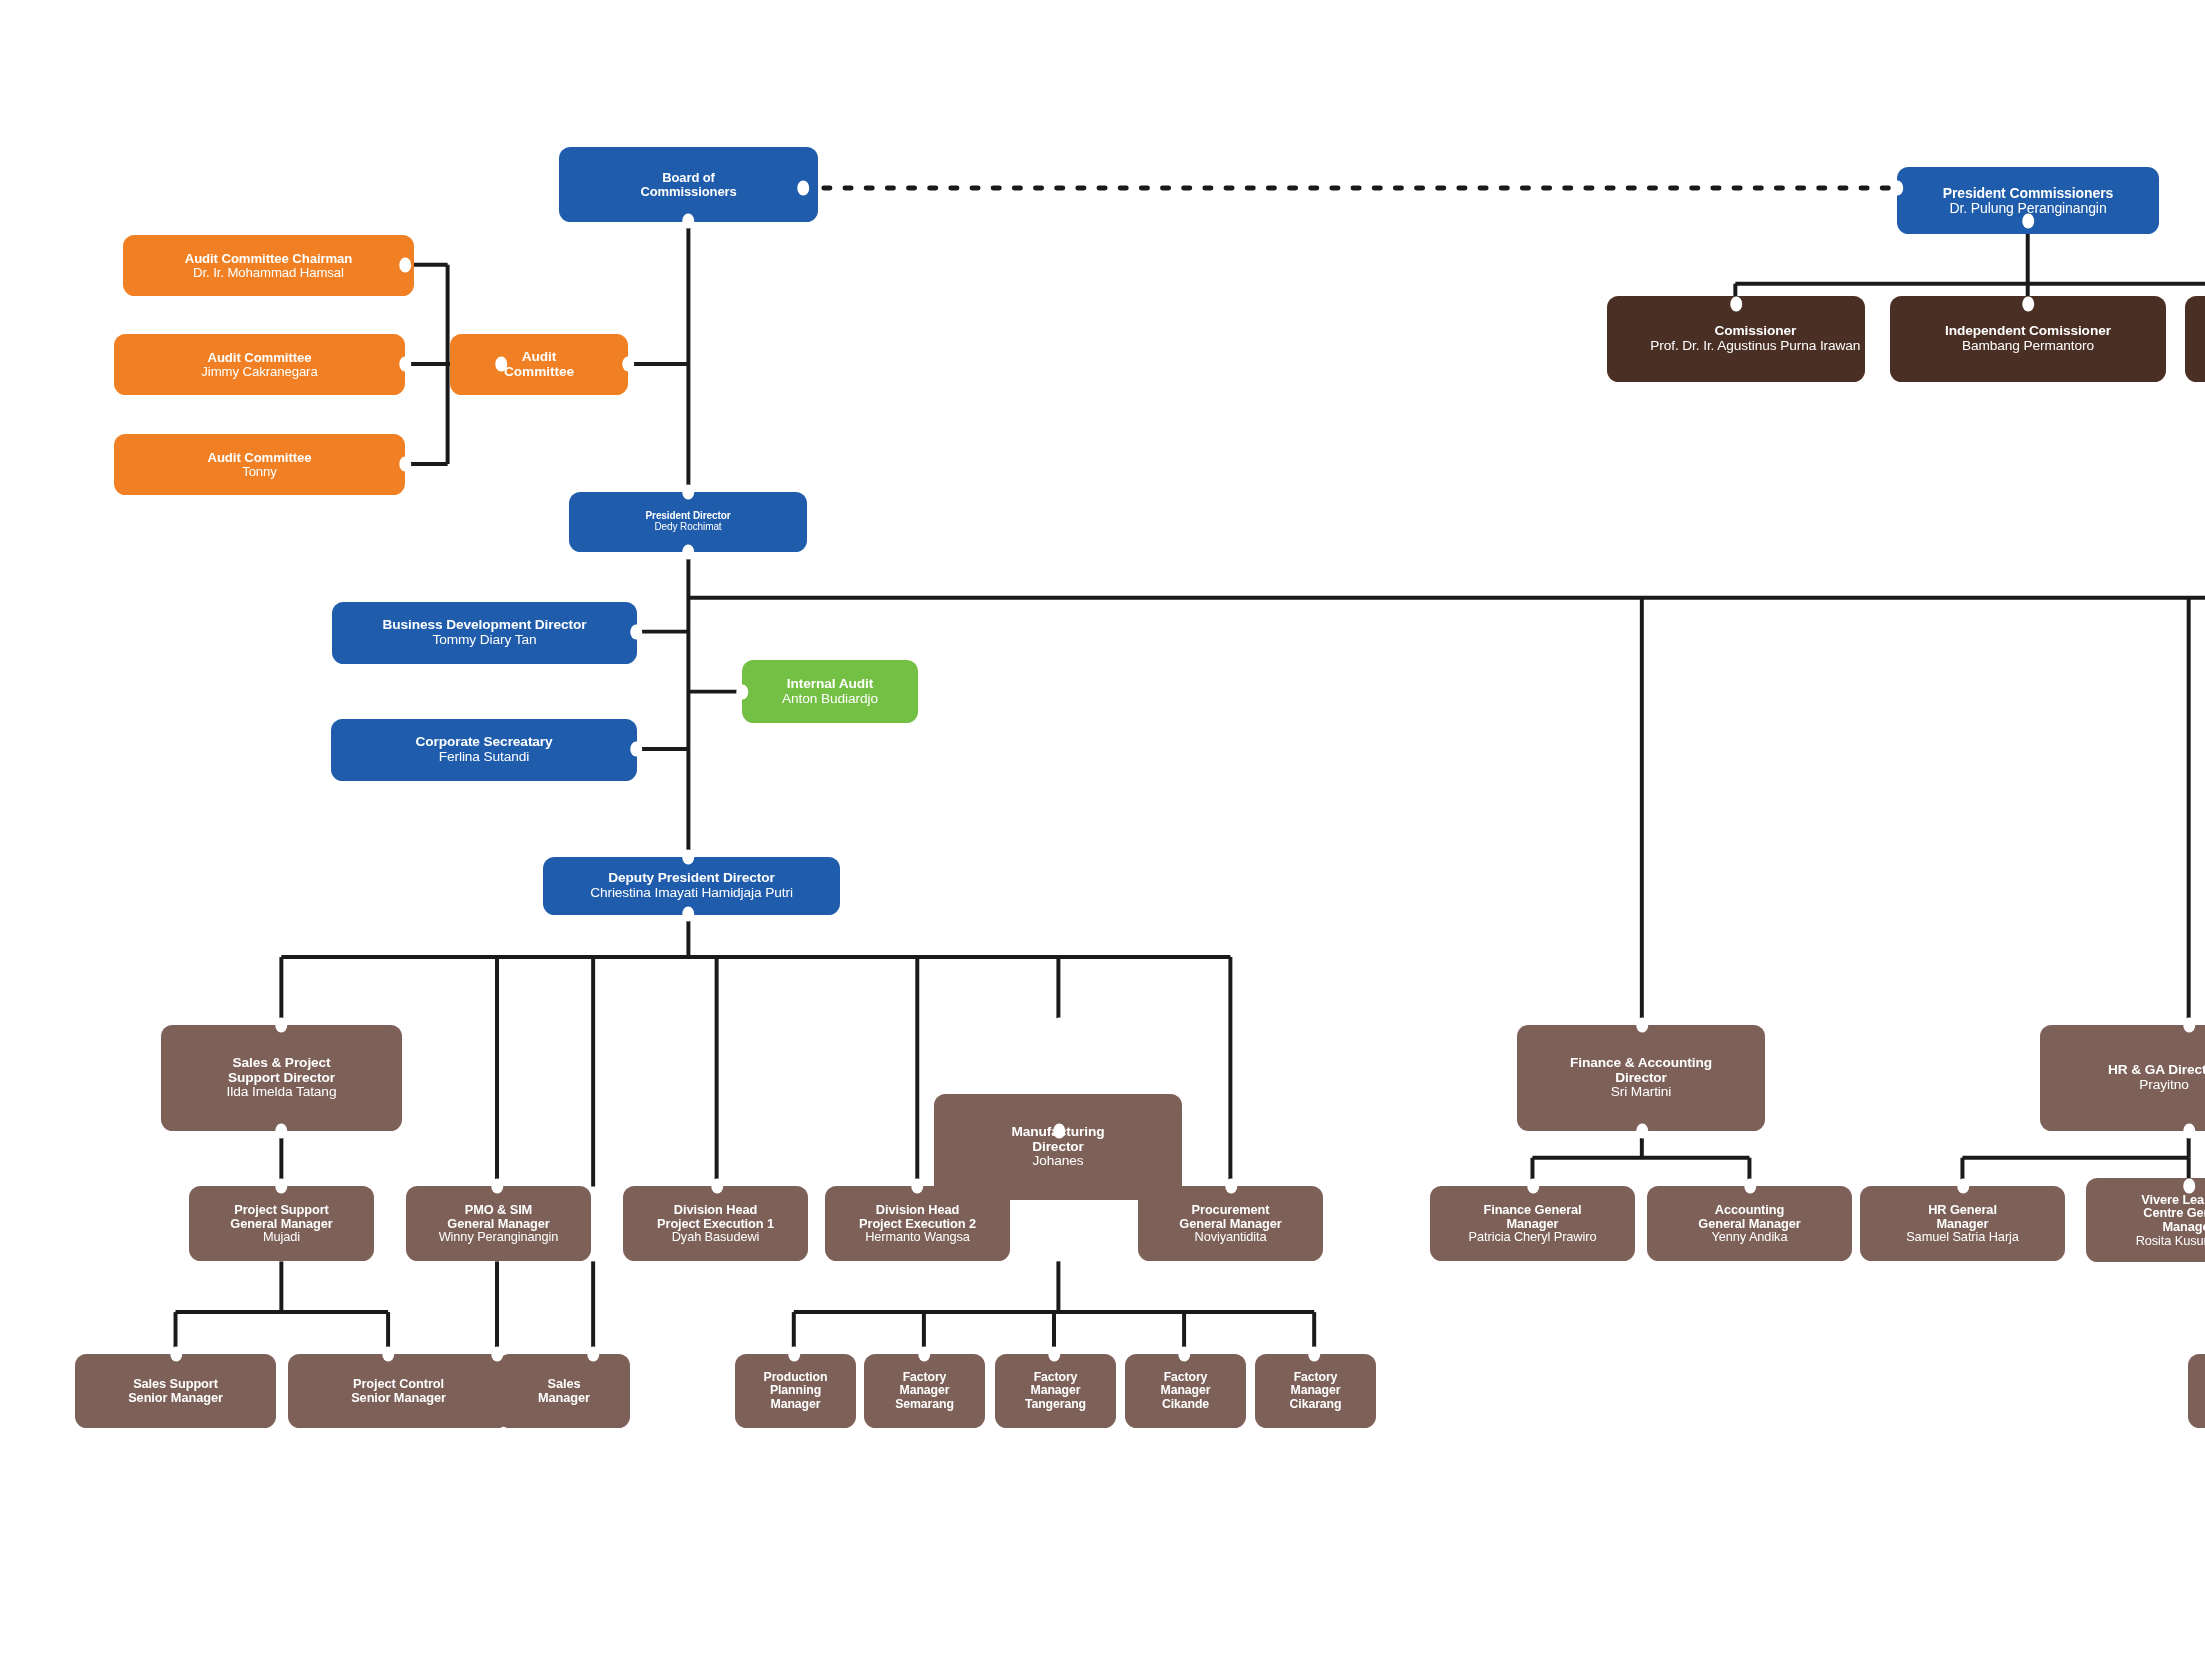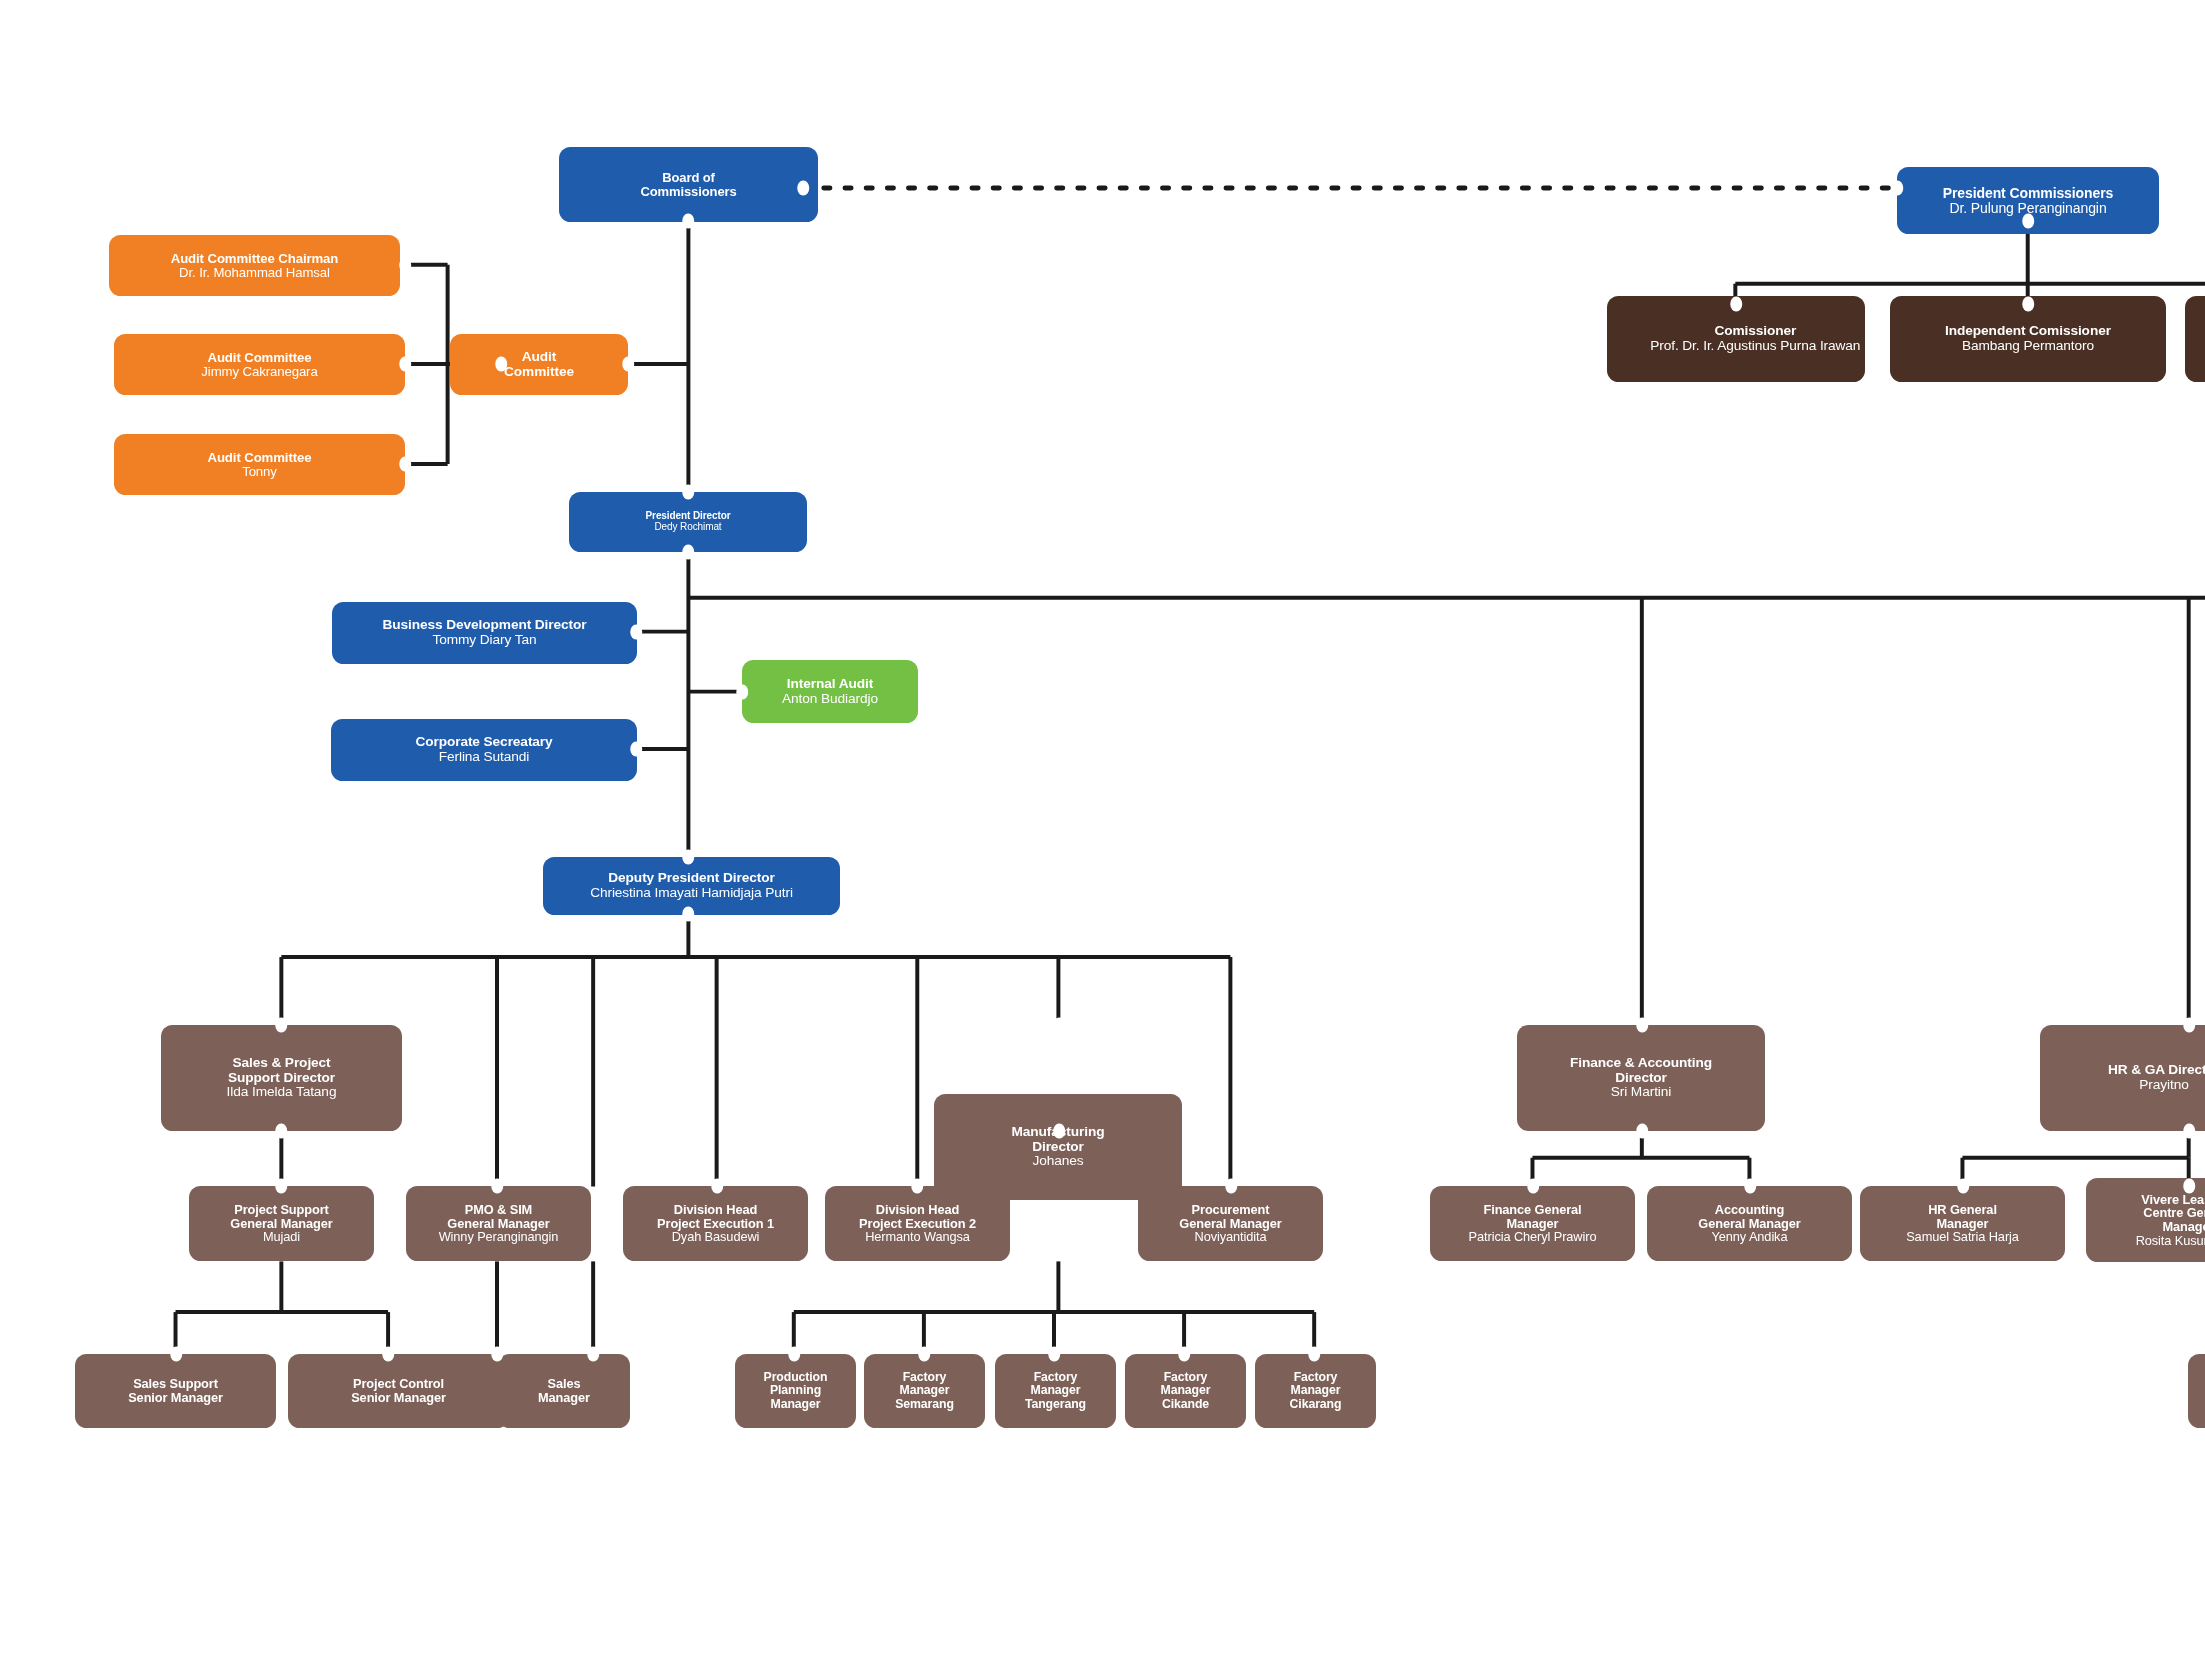--- a/index.html
+++ b/index.html
@@ -124,21 +124,21 @@
     <div class="t">Independent Comissioner</div>
     <div class="n">Bambang Permantoro</div>
   </div>
   <div class="dot" style="left:2028px;top:304px;"></div>
 
   <div class="node darkbrown" style="left:2185px;top:296px;width:265px;height:86px;font-size:13.7px;">
     
     
   </div>
 
-  <div class="node orange" style="left:109px;top:235px;width:291px;height:61px;font-size:13.2px;">
+  <div class="node orange" style="left:123px;top:235px;width:291px;height:61px;font-size:13.2px;">
     <div class="t">Audit Committee Chairman</div>
     <div class="n">Dr. Ir. Mohammad Hamsal</div>
   </div>
   <div class="dot" style="left:405px;top:265px;"></div>
 
   <div class="node orange" style="left:114px;top:334px;width:291px;height:61px;font-size:13.2px;">
     <div class="t">Audit Committee</div>
     <div class="n">Jimmy Cakranegara</div>
   </div>
   <div class="dot" style="left:405px;top:364px;"></div>

